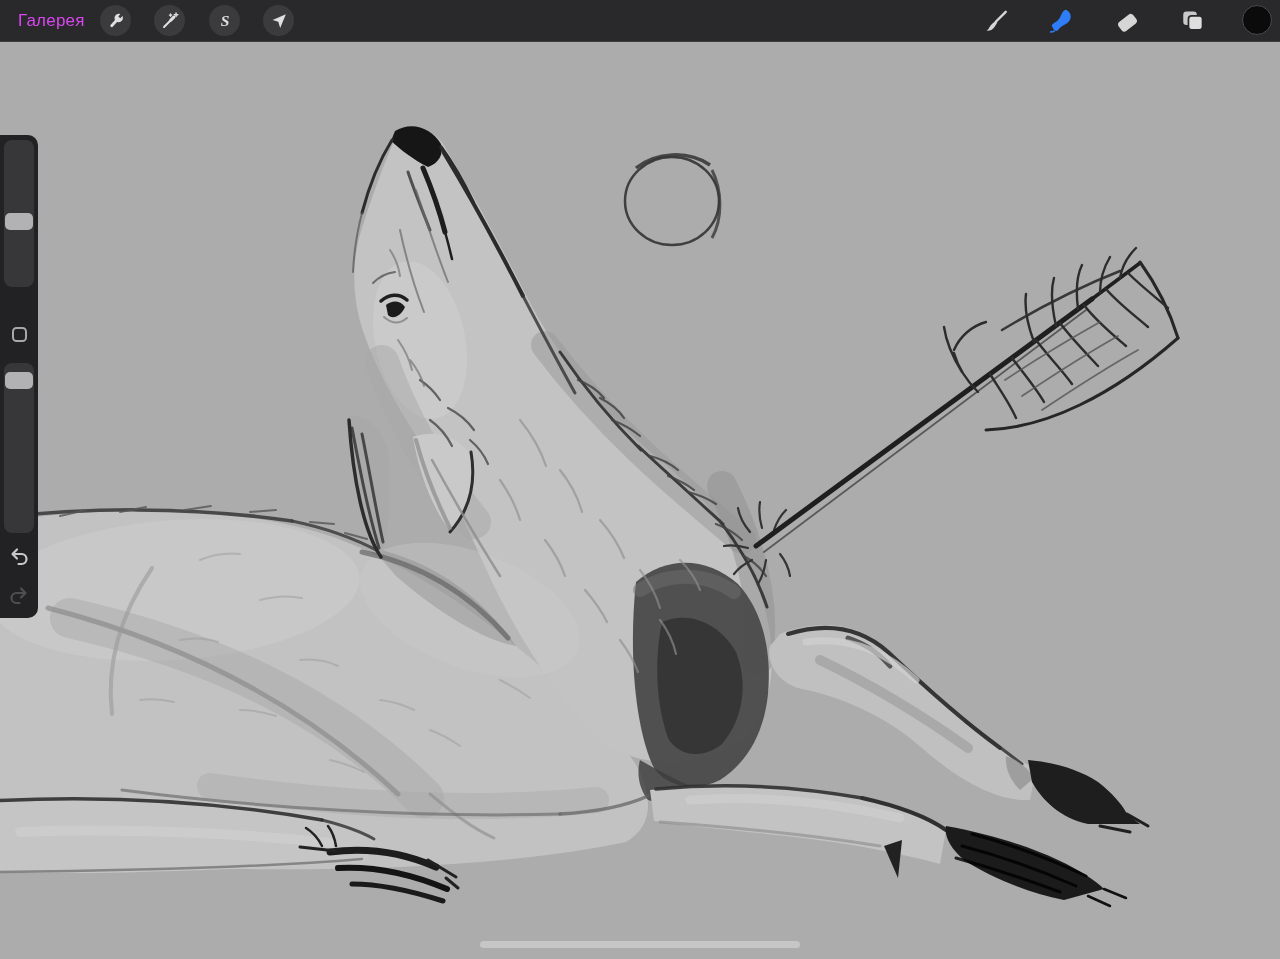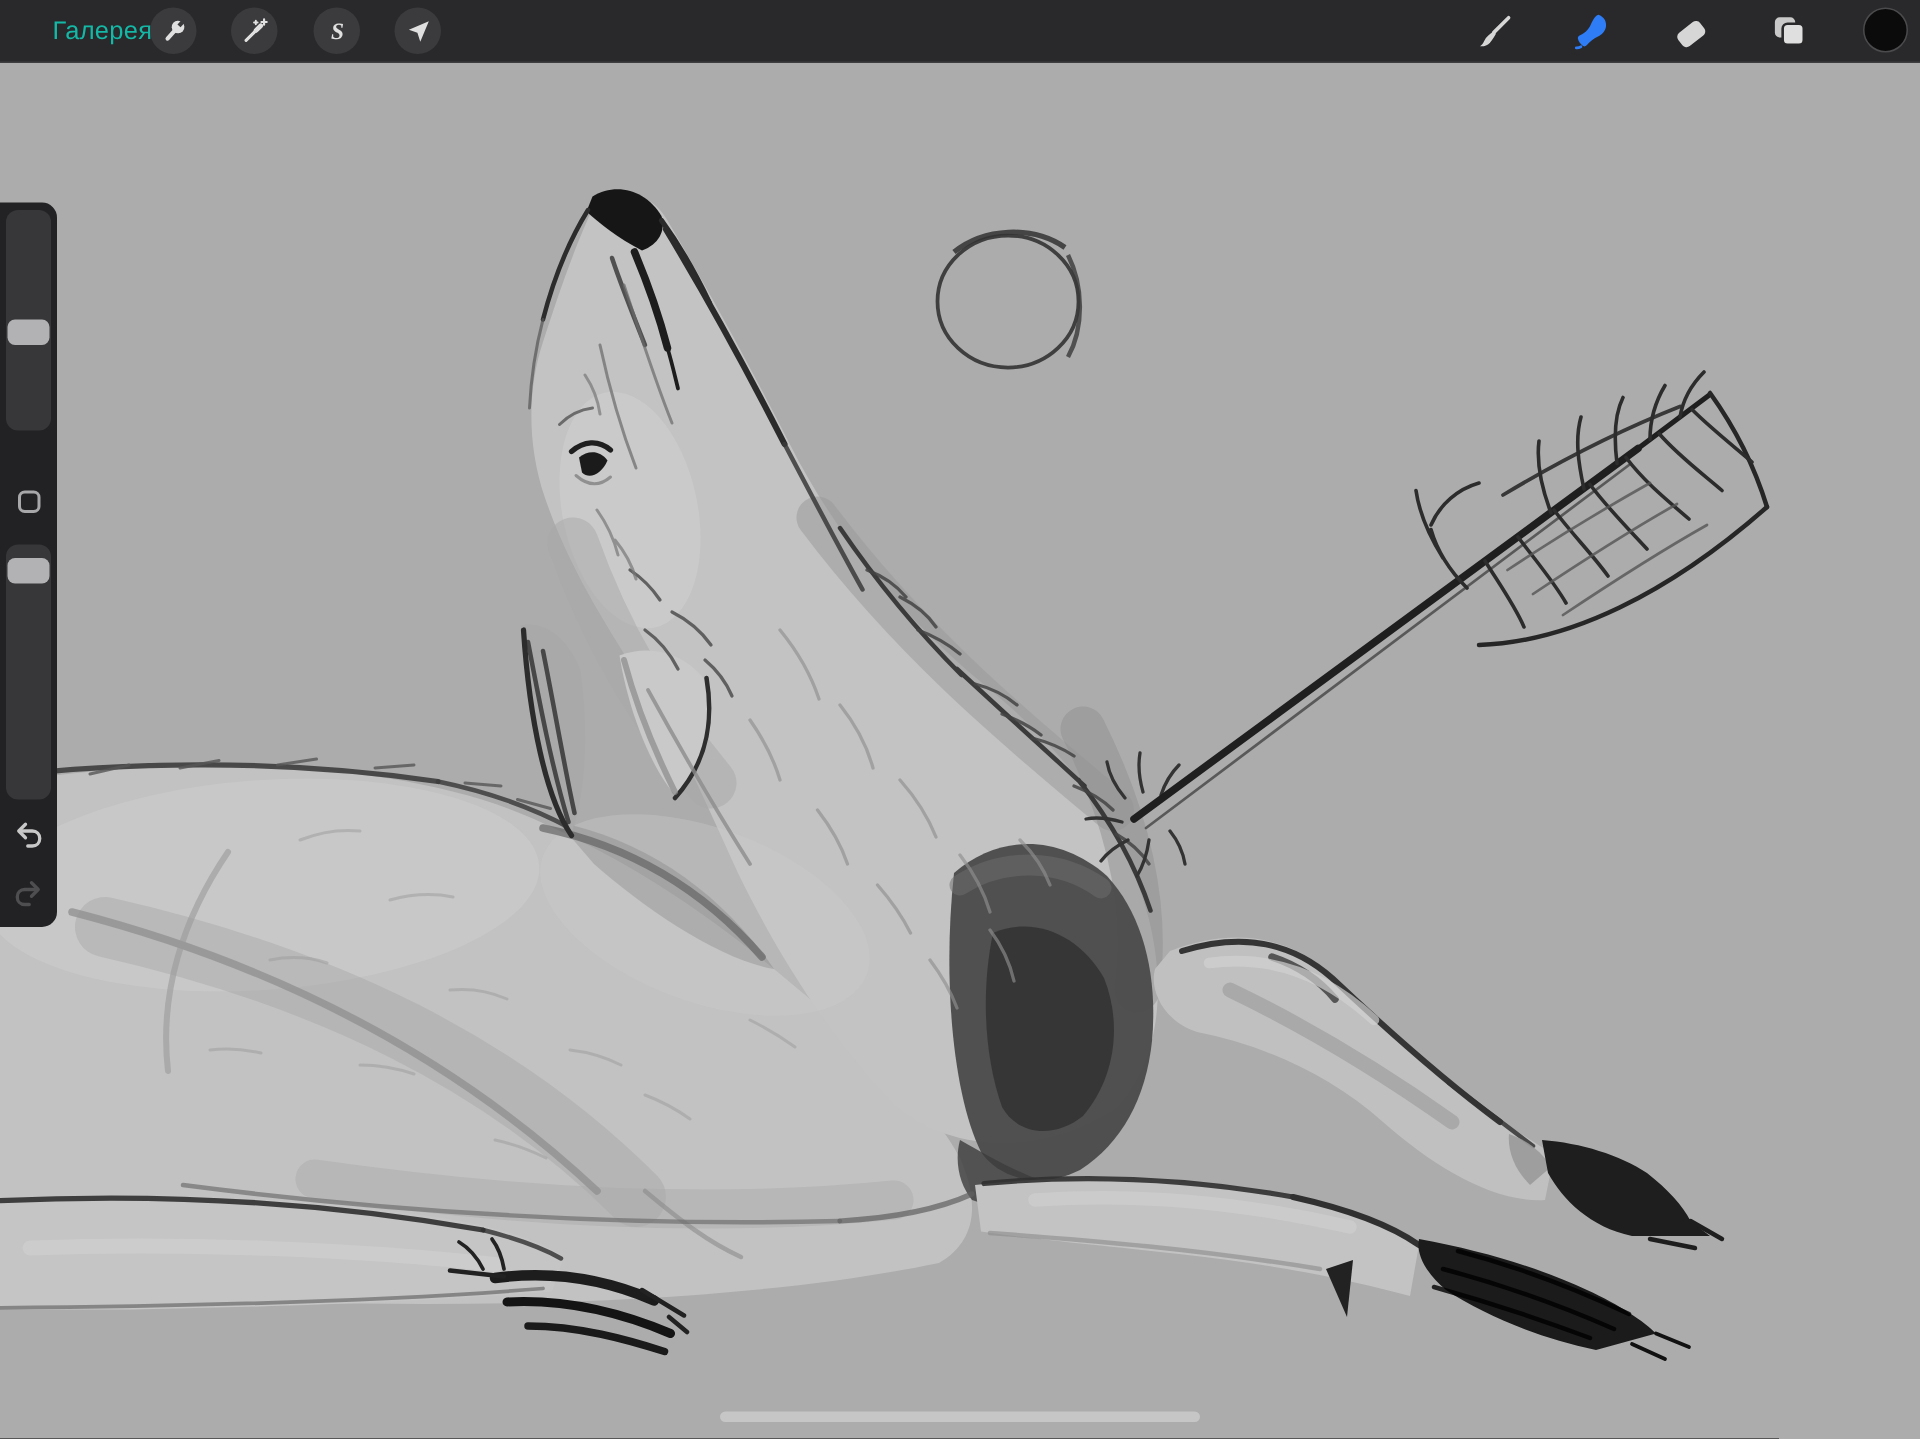--- a/index.html
+++ b/index.html
@@ -3,21 +3,21 @@
 <meta charset="utf-8">
 <style>
   html,body{margin:0;padding:0;background:#000;}
   .screen{position:relative;width:1280px;height:959px;overflow:hidden;
           font-family:"Liberation Sans",sans-serif;background:#ACACAC;}
 
   
   .topbar{position:absolute;top:0;left:0;width:1280px;height:41px;
           background:#29292B;border-bottom:1px solid #3E3E40;z-index:30;}
   .gallery-btn{position:absolute;left:18px;top:0;height:28px;line-height:41px;
-          color:#14b8a6;font-size:17px;letter-spacing:.2px;cursor:default;margin-left:17px;}
+          color:#d946ef;font-size:17px;letter-spacing:.2px;cursor:default;}
   .circle-btn{position:absolute;top:5px;width:31px;height:31px;border-radius:50%;
           background:#3B3B3D;display:flex;align-items:center;justify-content:center;}
   .flat-btn{position:absolute;top:6px;width:29px;height:29px;display:flex;
           align-items:center;justify-content:center;}
   .color-swatch{position:absolute;top:5px;left:1242px;width:30px;height:30px;
           border-radius:50%;background:#0B0B0B;border:1.5px solid #4B4B4D;box-sizing:border-box;}
 
   
   .canvas{position:absolute;top:42px;left:0;width:1280px;height:917px;background:#ACACAC;}
   .artwork{position:absolute;top:0;left:0;}

